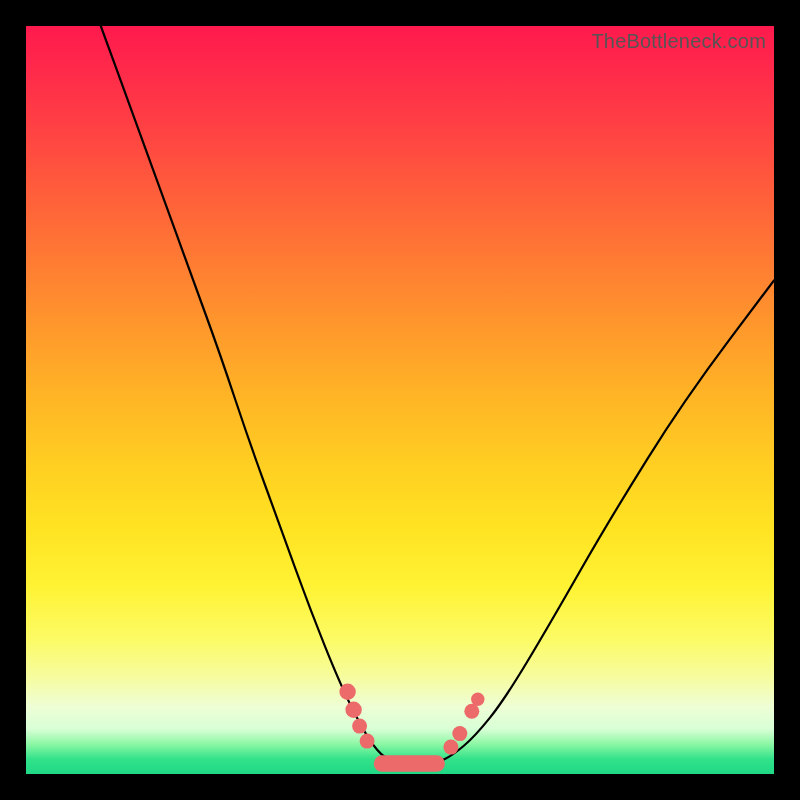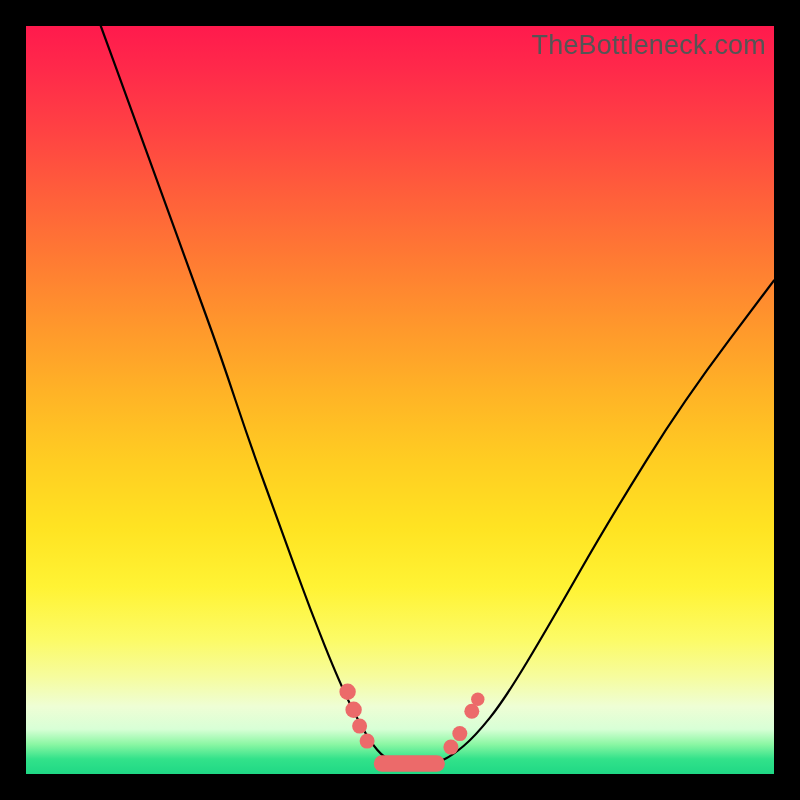--- a/index.html
+++ b/index.html
@@ -44,21 +44,21 @@
       #32e28a 98%,
       #1fd885 100%
     );
     overflow: hidden;
   }
   .attribution {
     position: absolute;
     top: 4px;
     right: 8px;
     color: #555;
-    font-size: 27px;
+    font-size: 20px;
     font-weight: 500;
     letter-spacing: 0.2px;
     user-select: none;
   }
   svg.curve {
     position: absolute;
     left: 0;
     top: 0;
     width: 748px;
     height: 748px;

